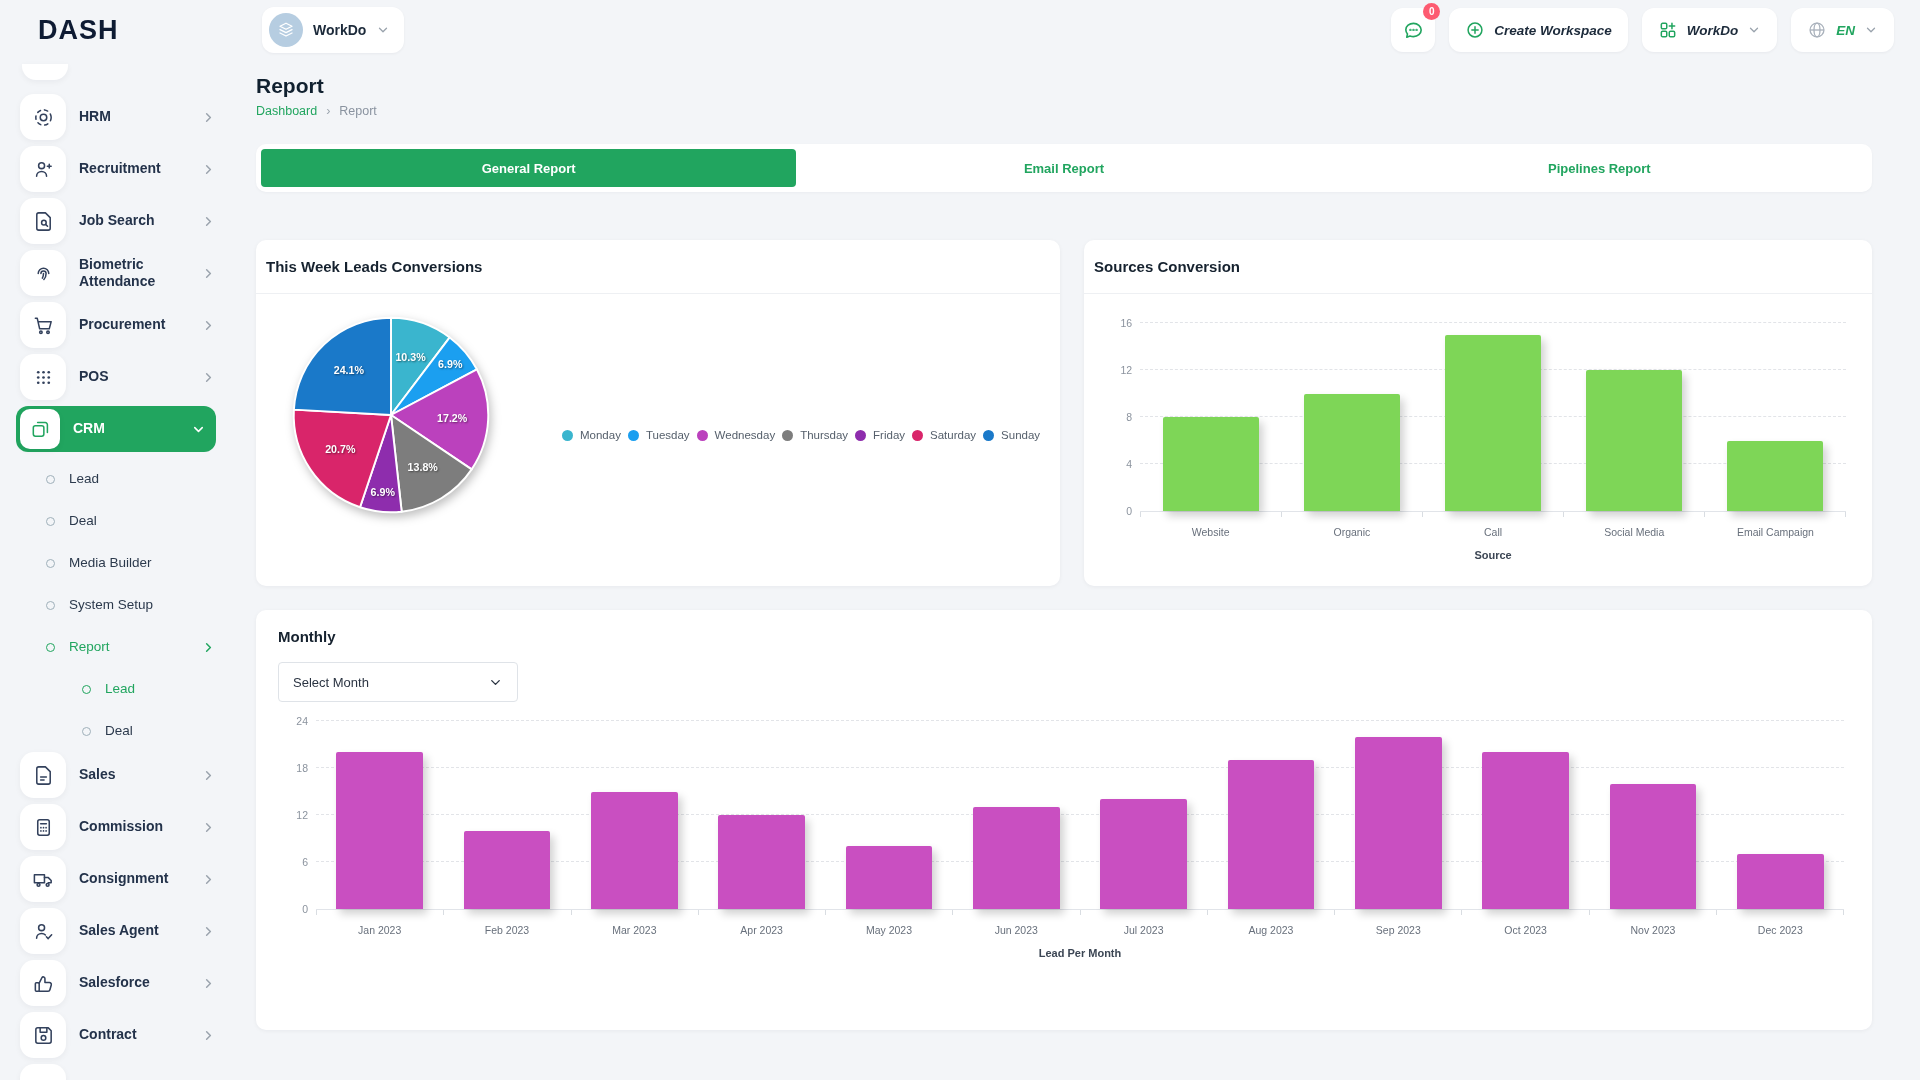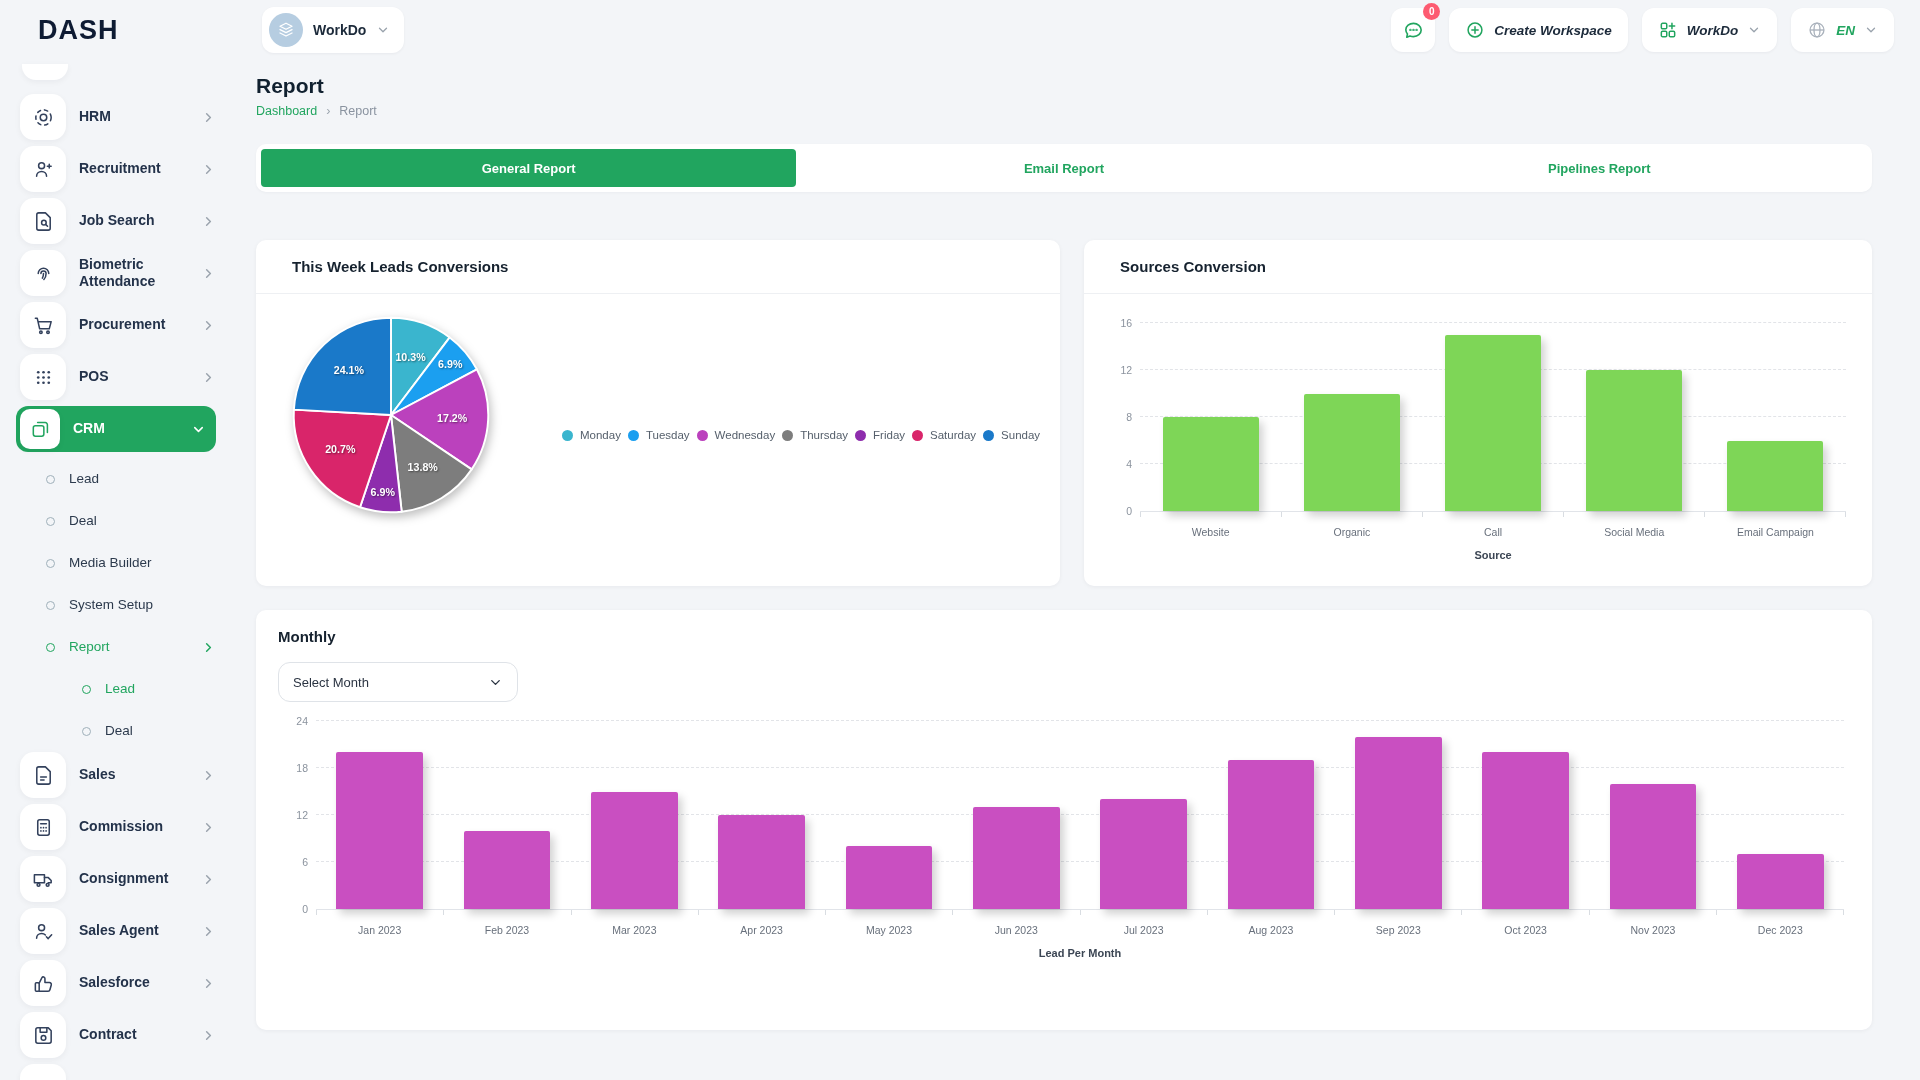--- a/index.html
+++ b/index.html
@@ -47,21 +47,21 @@
   .bc-sep { color:#9aa3ad; }
   .bc-cur { color:#8a93a0; }
 
   .tabbar { margin-top:26px; background:#fff; border-radius:10px; height:48px; display:flex; align-items:center; padding:5px; box-shadow:0 1px 3px rgba(16,24,40,.04); }
   .tab { flex:1; height:38px; display:flex; align-items:center; justify-content:center; font-size:13px; font-weight:700; color:#21A55F; border-radius:4px; cursor:pointer; }
   .tab.active { background:#21A55F; color:#fff; }
 
   .cards-row { display:flex; gap:24px; margin-top:48px; }
   .card { background:#fff; border-radius:10px; box-shadow:0 1px 4px rgba(16,24,40,.05); }
   .card.half { flex:1; height:346px; }
-  .card-head { height:54px; display:flex; align-items:center; padding:0 36px; border-bottom:1px solid #eef0f3; }
+  .card-head { height:54px; display:flex; align-items:center; padding:0 10px; border-bottom:1px solid #eef0f3; }
   .card-title { font-size:15px; font-weight:700; color:#16222f; }
 
   
   .pie-body { display:flex; padding:14px 20px 0 28px; }
   .pie-wrap svg { filter:drop-shadow(2px 4px 5px rgba(0,0,0,.25)); }
   .pie-label { font:700 11px "Liberation Sans", sans-serif; fill:#fff; text-shadow:1px 1px 2px rgba(0,0,0,.45); }
   .legend { margin:36px 0 0 64px; display:flex; flex-direction:row; gap:7px; }
   .legend-item { display:flex; align-items:center; gap:7px; }
   .legend-dot { width:11px; height:11px; border-radius:50%; }
   .legend-text { font-size:11.5px; color:#56606c; }
@@ -80,21 +80,21 @@
   .xticks div:first-child { border-left:1px solid #d9dde2; }
   .xlabels { display:flex; margin-top:9px; }
   .xlabels div { flex:1; text-align:center; font-size:10.5px; color:#68707c; }
   .axis-title { text-align:center; font-size:11px; font-weight:700; color:#3c4654; margin-top:11px; }
   .src-chart { margin:30px 26px 0 56px; }
   .mon-chart { margin:20px 28px 0 60px; }
 
   
   .card.monthly { margin-top:24px; height:420px; padding:18px 0 0 0; }
   .monthly .card-title { padding:0 22px; }
-  .select { margin:16px 0 0 22px; width:240px; height:40px; background:#fff; border:1px solid #dfe3e8; border-radius:12px; display:flex; align-items:center; justify-content:space-between; padding:0 14px; font-size:13px; color:#2b3442; cursor:pointer; }
+  .select { margin:16px 0 0 22px; width:240px; height:40px; background:#fff; border:1px solid #dfe3e8; border-radius:4px; display:flex; align-items:center; justify-content:space-between; padding:0 14px; font-size:13px; color:#2b3442; cursor:pointer; }
 
   svg.ic { display:block; }
 </style>
 </head>
 <body>
 
 <div class="header">
   <div class="logo-area">
     <span class="logo">DASH</span>
       <span class="logo green-dash"></span>

